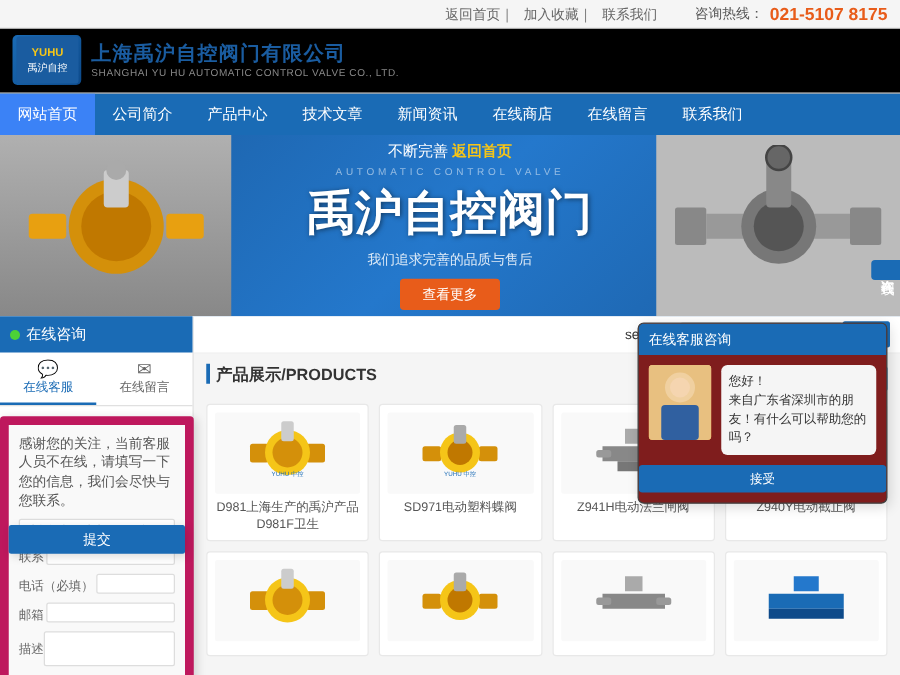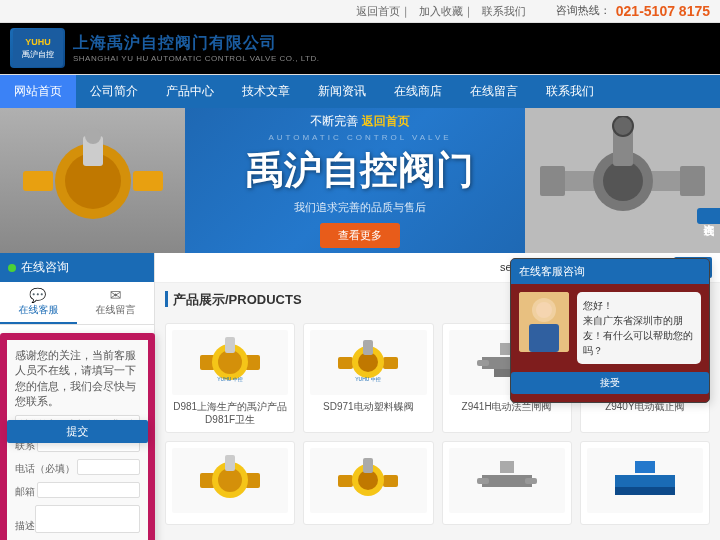--- a/index.html
+++ b/index.html
@@ -199,21 +199,21 @@
         <input type="text" style="flex: 1 1 0%; border: 1px solid rgb(221, 221, 221); padding: 2px 4px; font-size: 9px; border-radius: 2px;">
       </div>
       <div style="display:flex;align-items:center;gap:2px;margin-bottom:3px;">
         <span style="font-size:10px;color:#666;">电话（必填）</span>
         <input type="text" style="flex: 1 1 0%; border: 1px solid rgb(221, 221, 221); padding: 2px 4px; font-size: 9px; border-radius: 2px;">
       </div>
       <div style="display:flex;align-items:center;gap:2px;margin-bottom:3px;">
         <span style="font-size:10px;color:#666;">邮箱</span>
         <input type="text" style="flex: 1 1 0%; border: 1px solid rgb(221, 221, 221); padding: 2px 4px; font-size: 9px; border-radius: 2px;">
       </div>
-      <div style="display:flex;align-items:flex-end;gap:0;margin-bottom:3px;">
+      <div style="display:flex;align-items:center;gap:0;margin-bottom:3px;">
         <span style="font-size:10px;color:#666;">描述</span>
         <textarea style="flex: 1 1 0%; border: 1px solid rgb(221, 221, 221); padding: 2px 4px; font-size: 9px; height: 28px; resize: none; border-radius: 2px;"></textarea>
       </div>
       <button class="message-form .submit-btn" style="background:#1a6bb5;color:#fff;border:none;width:100%;padding:4px;font-size:11px;cursor:pointer;border-radius:2px;">提交</button>
     </div>
   </div>
 
   <div class="main-content" style="position:relative;">
 
     <div class="search-row">

